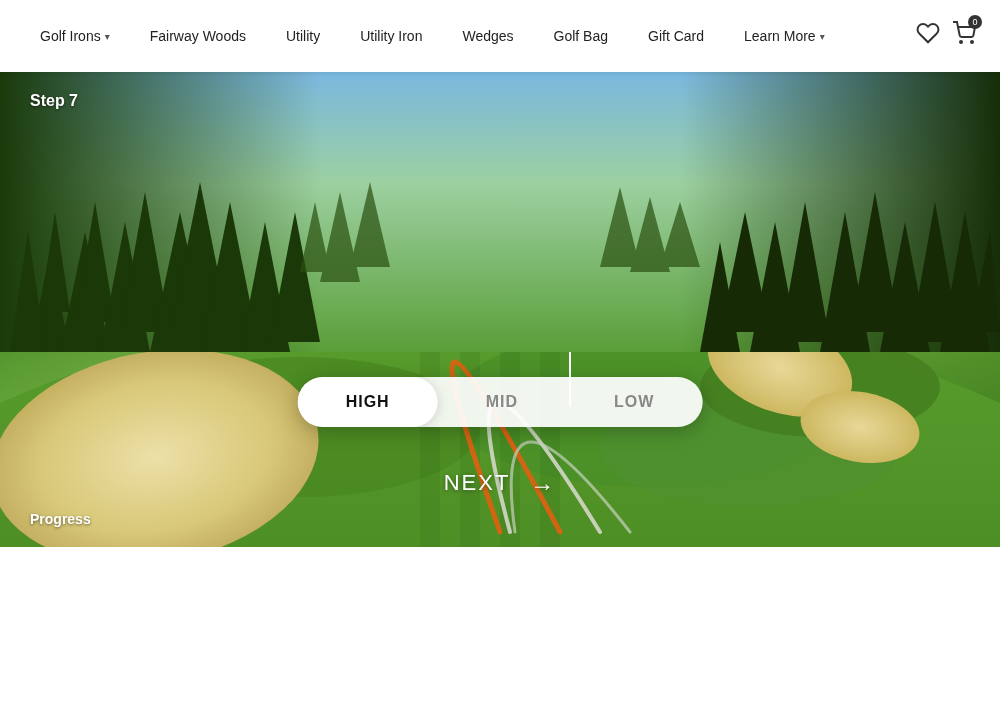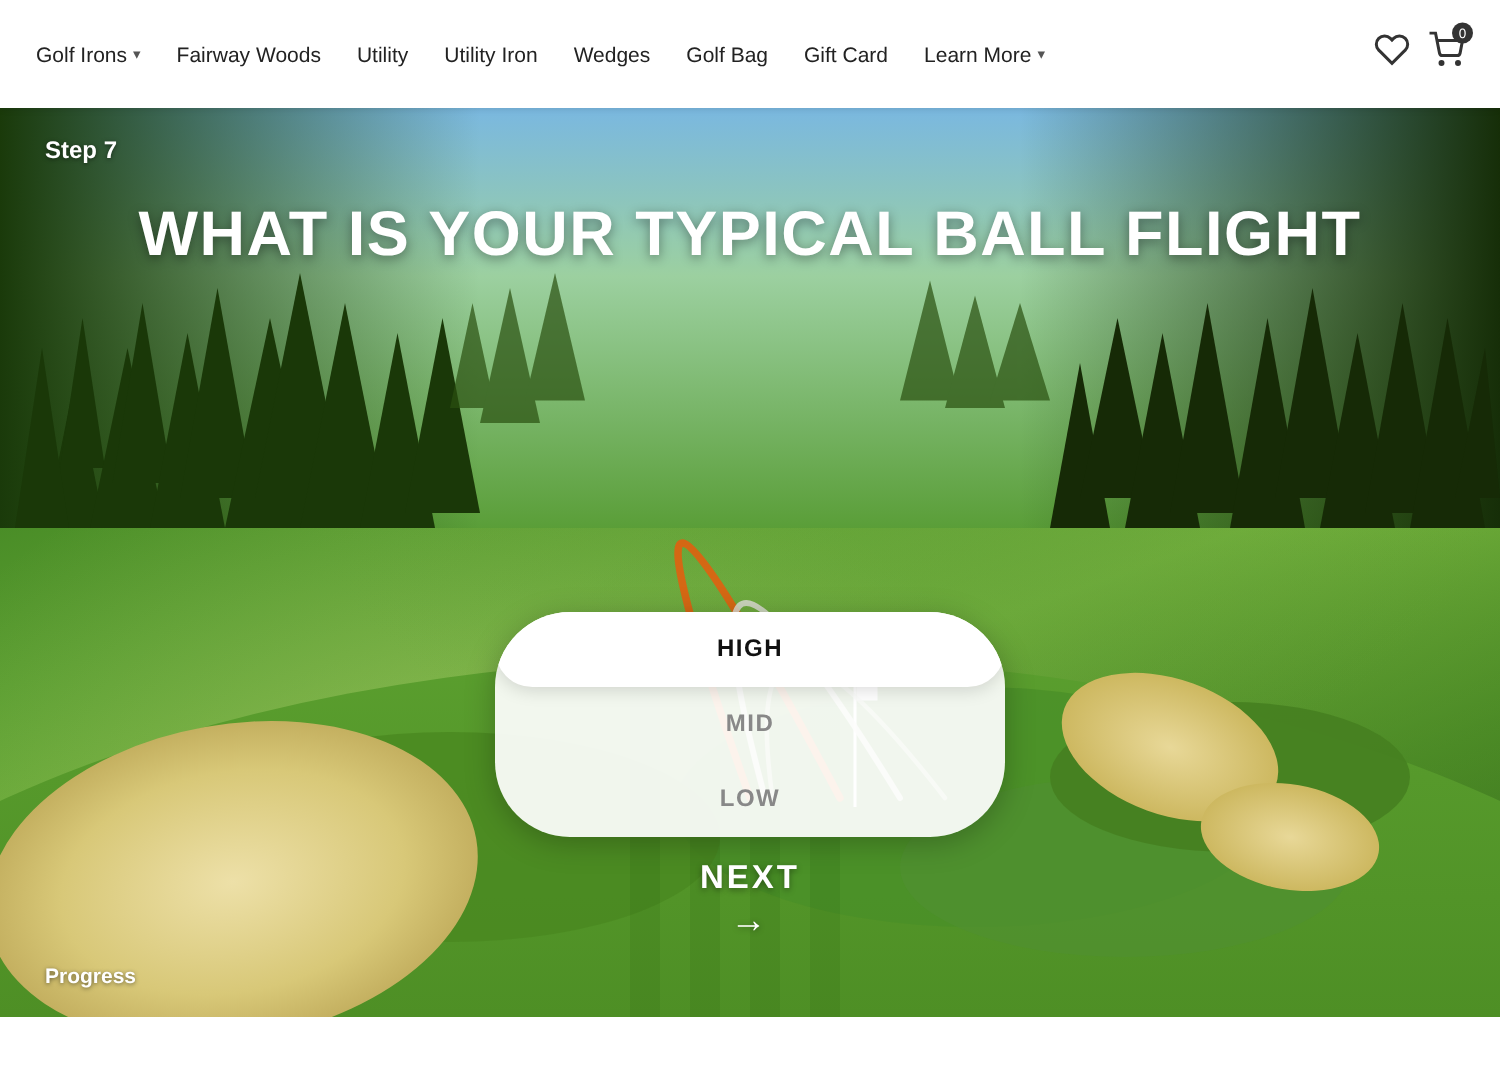--- a/index.html
+++ b/index.html
@@ -34,20 +34,21 @@
     }
     .nav-item {
       font-size: 14px;
       color: #222;
       cursor: pointer;
       white-space: nowrap;
       display: flex;
       align-items: center;
       gap: 4px;
       font-weight: 500;
+      margin-left: 16px;
     }
     .chevron {
       font-size: 10px;
       color: #555;
     }
     .nav-icons {
       display: flex;
       align-items: center;
       gap: 12px;
     }
@@ -65,21 +66,21 @@
       font-size: 9px;
       width: 14px; height: 14px;
       border-radius: 50%;
       display: flex; align-items: center; justify-content: center;
     }
 
     
     .hero {
       position: absolute;
       top: 72px; left: 0; right: 0;
-      height: 606px;
+      height: 475px;
       background: linear-gradient(to bottom, #4a7c3a 0%, #2d5a1b 100%);
       overflow: hidden;
     }
     .hero-bg {
       position: absolute;
       top: 0; left: 0; right: 0; bottom: 0;
       background:
         radial-gradient(ellipse at 60% 30%, rgba(100,160,60,0.6) 0%, transparent 50%),
         radial-gradient(ellipse at 30% 80%, rgba(180,200,120,0.4) 0%, transparent 40%),
         radial-gradient(ellipse at 80% 70%, rgba(80,140,40,0.5) 0%, transparent 40%),
@@ -125,25 +126,25 @@
 
     
     .options-bar {
       position: absolute;
       bottom: 120px;
       left: 50%;
       transform: translateX(-50%);
       background: rgba(255,255,255,0.92);
       border-radius: 50px;
       display: flex;
+      align-items: center;
       overflow: hidden;
       z-index: 20;
       box-shadow: 0 4px 20px rgba(0,0,0,0.25);
       min-width: 340px;
-      flex-direction: column;
     }
     .option-btn {
       padding: 16px 48px;
       font-size: 16px;
       font-weight: 800;
       text-transform: uppercase;
       letter-spacing: 1px;
       cursor: pointer;
       border: none;
       background: transparent;
@@ -161,32 +162,31 @@
     }
 
     
     .next-btn {
       position: absolute;
       bottom: 50px;
       left: 50%;
       transform: translateX(-50%);
       color: white;
       font-size: 22px;
-      font-weight: 700;
+      font-weight: 400;
       cursor: pointer;
       z-index: 20;
       display: flex;
       align-items: center;
-      gap: 2px;
+      gap: 20px;
       text-transform: uppercase;
       letter-spacing: 2px;
       background: none;
       border: none;
       text-shadow: 0 1px 4px rgba(0,0,0,0.4);
-      flex-direction: column;
     }
     .arrow-icon {
       font-size: 24px;
     }
 
     
     .progress-label {
       position: absolute;
       bottom: 20px; left: 30px;
       color: white;
@@ -356,21 +356,20 @@
         <rect x="540" y="200" width="20" height="220"></rect>
       </g>
 
       <line x1="570" y1="200" x2="570" y2="280" stroke="white" stroke-width="2"></line>
       <rect x="571" y="200" width="14" height="9" fill="white"></rect>
     </svg>
   </div>
 
   <div class="step-label">Step 7</div>
 
-  <div class="question-text">WHAT IS YOUR TYPICAL BALL FLIGHT</div>
 
   <div class="arcs-container">
     <svg class="arcs-svg" viewBox="0 0 400 380" xmlns="http://www.w3.org/2000/svg">
 
       <path d="M 200 360 Q 80 20, 260 360" fill="none" stroke="#e06010" stroke-width="5" stroke-linecap="round" opacity="0.9"></path>
 
       <path d="M 210 360 Q 140 100, 300 360" fill="none" stroke="rgba(220,220,210,0.85)" stroke-width="4" stroke-linecap="round"></path>
 
       <path d="M 215 360 Q 190 180, 330 360" fill="none" stroke="rgba(200,210,190,0.7)" stroke-width="3" stroke-linecap="round"></path>
     </svg>

